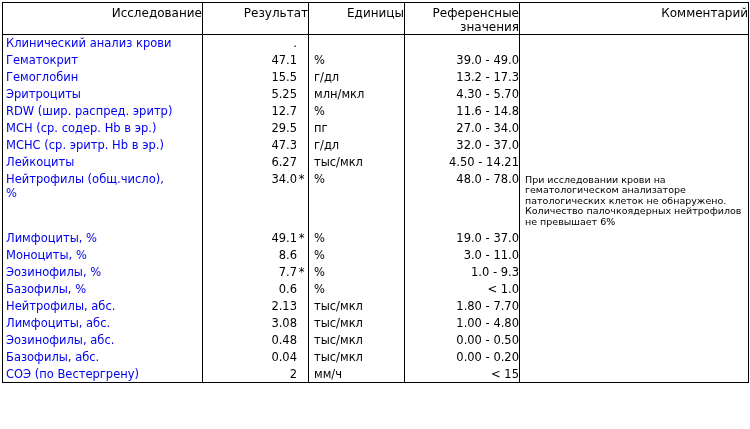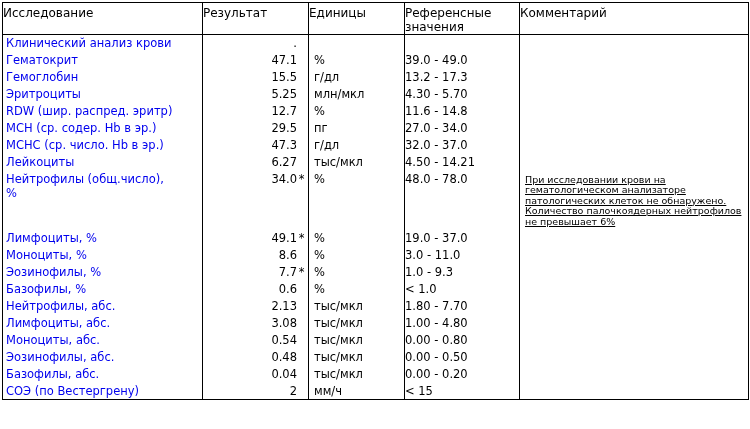--- a/index.html
+++ b/index.html
@@ -20,21 +20,21 @@
   col.c1 { width: 200px; }
   col.c2 { width: 106px; }
   col.c3 { width: 96px; }
   col.c4 { width: 115px; }
   col.c5 { width: 229px; }
   th {
     border: 1px solid #000;
     font-weight: normal;
     font-size: 12px;
     line-height: 14px;
-    text-align: left;
+    text-align: right;
     vertical-align: top;
     padding: 3px 0 0 0;
     height: 31px;
     box-sizing: border-box;
     white-space: pre-line;
   }
   td {
     border-left: 1px solid #000;
     border-right: 1px solid #000;
     font-size: 11.5px;
@@ -42,27 +42,26 @@
     height: 17px;
     vertical-align: top;
     padding: 1px 0 0 0;
     box-sizing: border-box;
     overflow: hidden;
   }
   td.c-name  { color: #0000ee; padding-left: 3px; white-space: pre-line; margin-top: 13px; }
   td.c-res   { text-align: right; padding-right: 2px; white-space: nowrap; }
   td.c-res .star { display: inline-block; width: 9px; text-align: center; }
   td.c-units { padding-left: 5px; white-space: nowrap; }
-  td.c-ref   { text-align: left; white-space: nowrap; }
+  td.c-ref   { text-align: right; white-space: nowrap; }
   td.c-comment {
     font-size: 9.5px;
     line-height: 10.5px;
     padding: 4px 2px 0 5px;
     white-space: pre-line;
-    text-decoration: underline;
   }
   tr.has-comment td { height: 59px; }
 </style>
 </head>
 <body>
 
 <div class="report">
   <table class="results">
     <colgroup>
       <col class="c1">
@@ -118,21 +117,21 @@
           <td class="c-comment"></td>
         </tr>
         <tr>
           <td class="c-name">MCH (ср. содер. Hb в эр.)</td>
           <td class="c-res"><span>29.5</span><span class="star"></span></td>
           <td class="c-units">пг</td>
           <td class="c-ref">27.0 - 34.0</td>
           <td class="c-comment"></td>
         </tr>
         <tr>
-          <td class="c-name">MCHC (ср. число. Hb в эр.)</td>
+          <td class="c-name">MCHC (ср. эритр. Hb в эр.)</td>
           <td class="c-res"><span>47.3</span><span class="star"></span></td>
           <td class="c-units">г/дл</td>
           <td class="c-ref">32.0 - 37.0</td>
           <td class="c-comment"></td>
         </tr>
         <tr>
           <td class="c-name">Лейкоциты</td>
           <td class="c-res"><span>6.27</span><span class="star"></span></td>
           <td class="c-units">тыс/мкл</td>
           <td class="c-ref">4.50 - 14.21</td>
@@ -186,27 +185,20 @@
           <td class="c-comment"></td>
         </tr>
         <tr>
           <td class="c-name">Лимфоциты, абс.</td>
           <td class="c-res"><span>3.08</span><span class="star"></span></td>
           <td class="c-units">тыс/мкл</td>
           <td class="c-ref">1.00 - 4.80</td>
           <td class="c-comment"></td>
         </tr>
         <tr>
-          <td class="c-name">Моноциты, абс.</td>
-          <td class="c-res"><span>0.54</span><span class="star"></span></td>
-          <td class="c-units">тыс/мкл</td>
-          <td class="c-ref">0.00 - 0.80</td>
-          <td class="c-comment"></td>
-        </tr>
-        <tr>
           <td class="c-name">Эозинофилы, абс.</td>
           <td class="c-res"><span>0.48</span><span class="star"></span></td>
           <td class="c-units">тыс/мкл</td>
           <td class="c-ref">0.00 - 0.50</td>
           <td class="c-comment"></td>
         </tr>
         <tr>
           <td class="c-name">Базофилы, абс.</td>
           <td class="c-res"><span>0.04</span><span class="star"></span></td>
           <td class="c-units">тыс/мкл</td>

